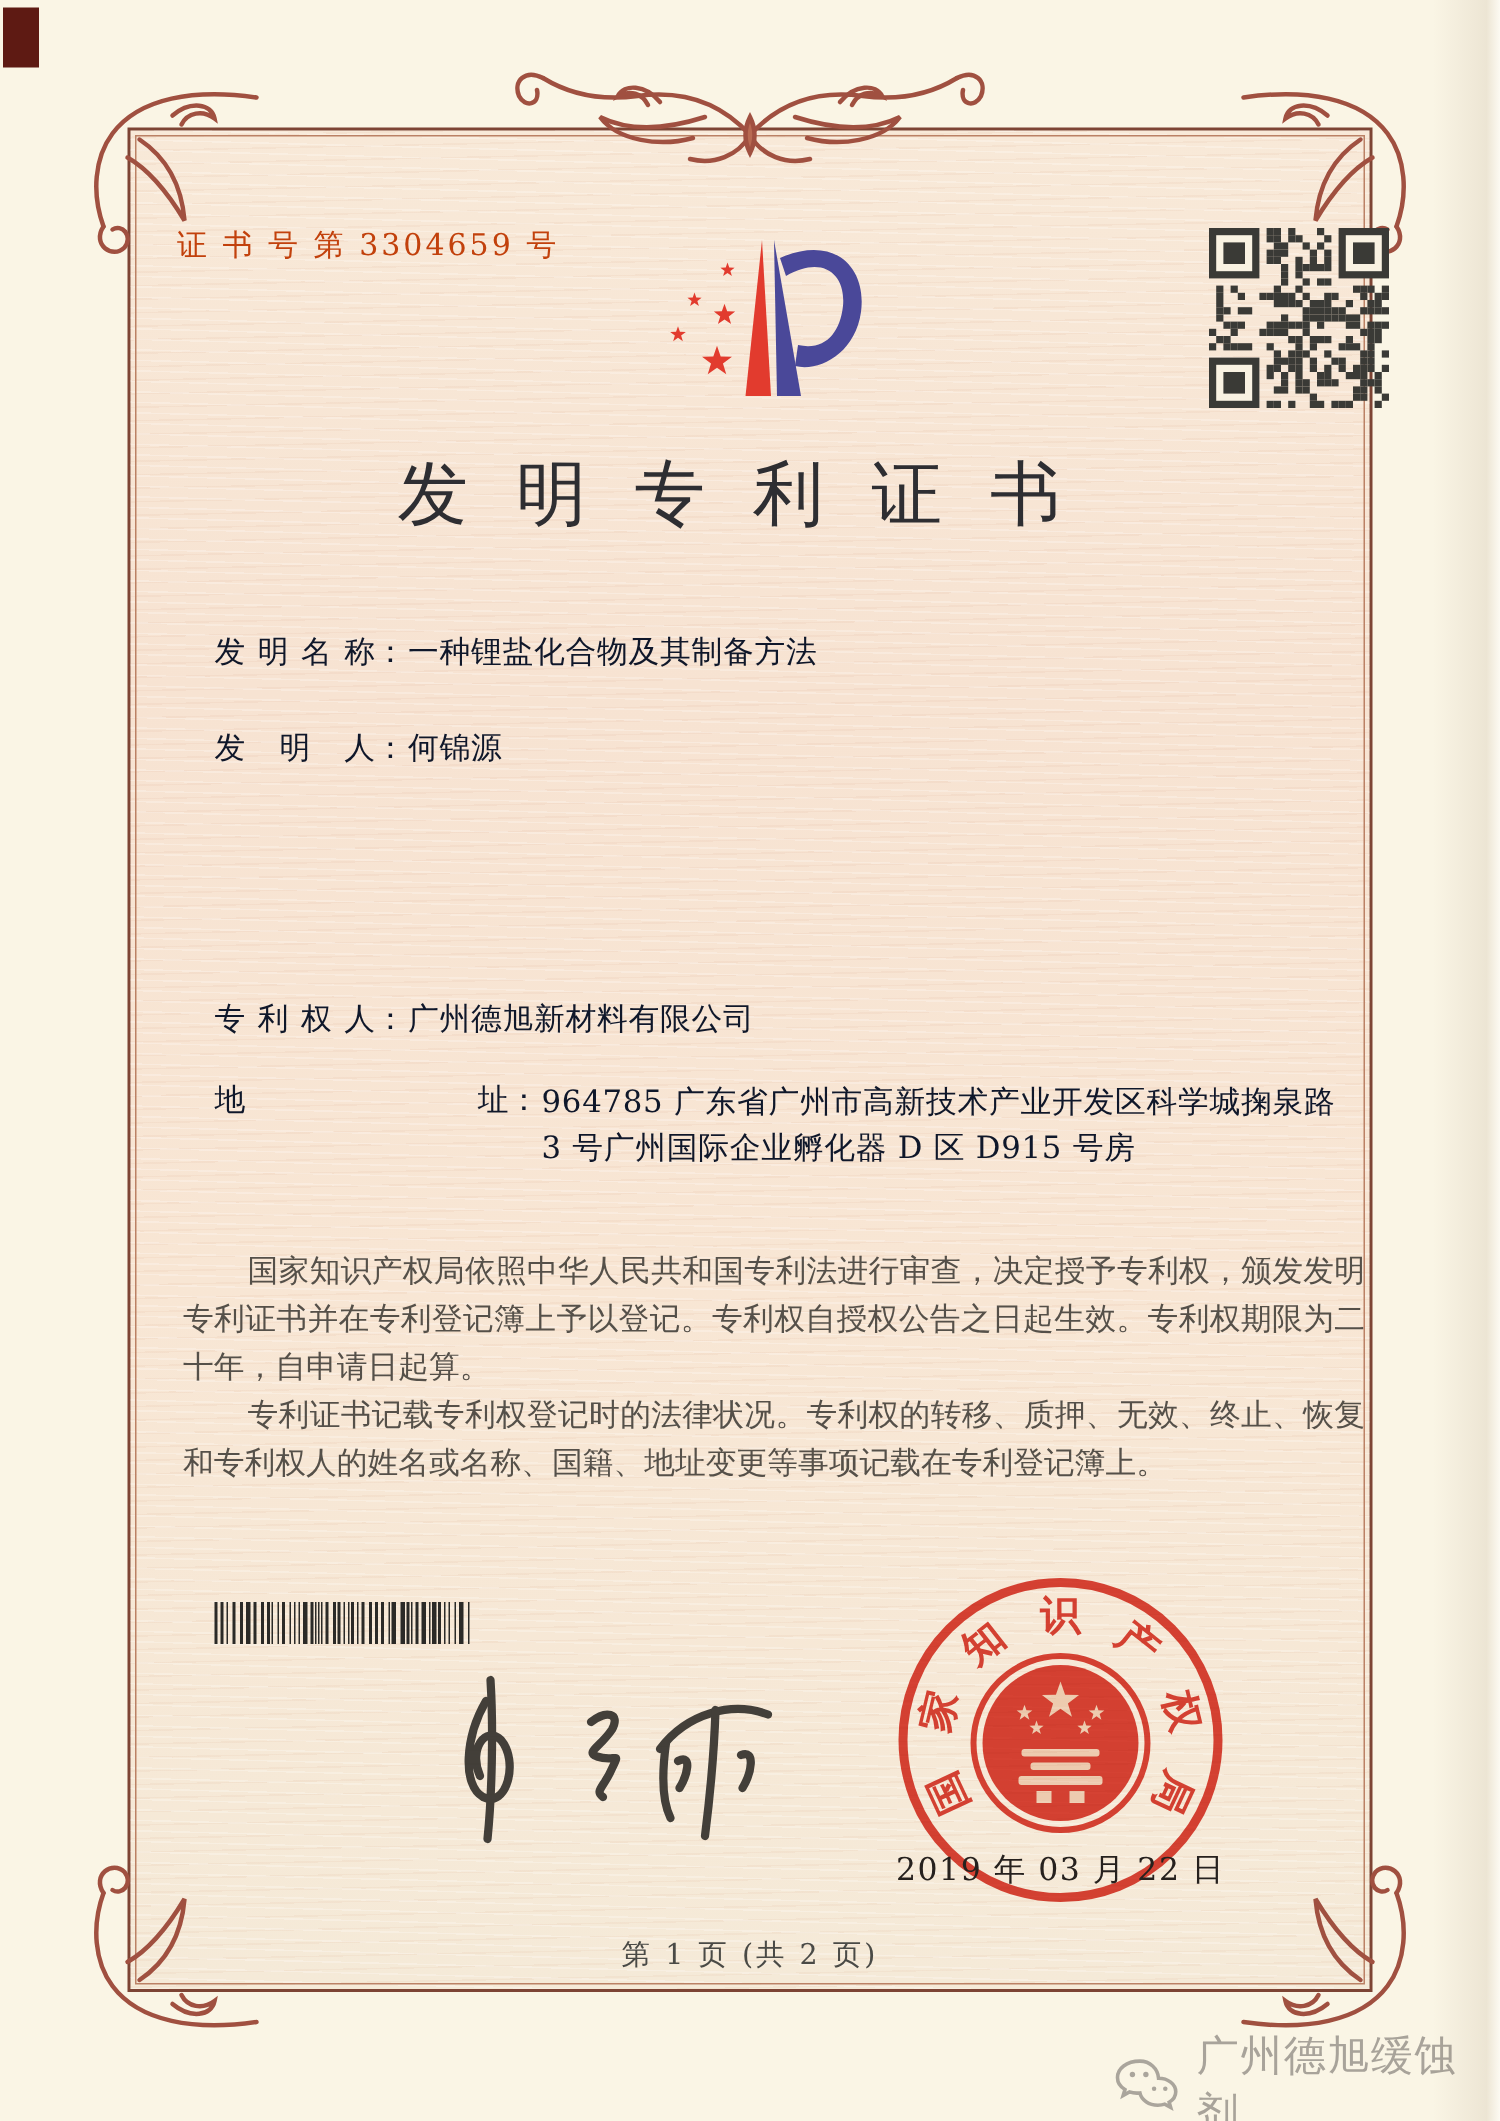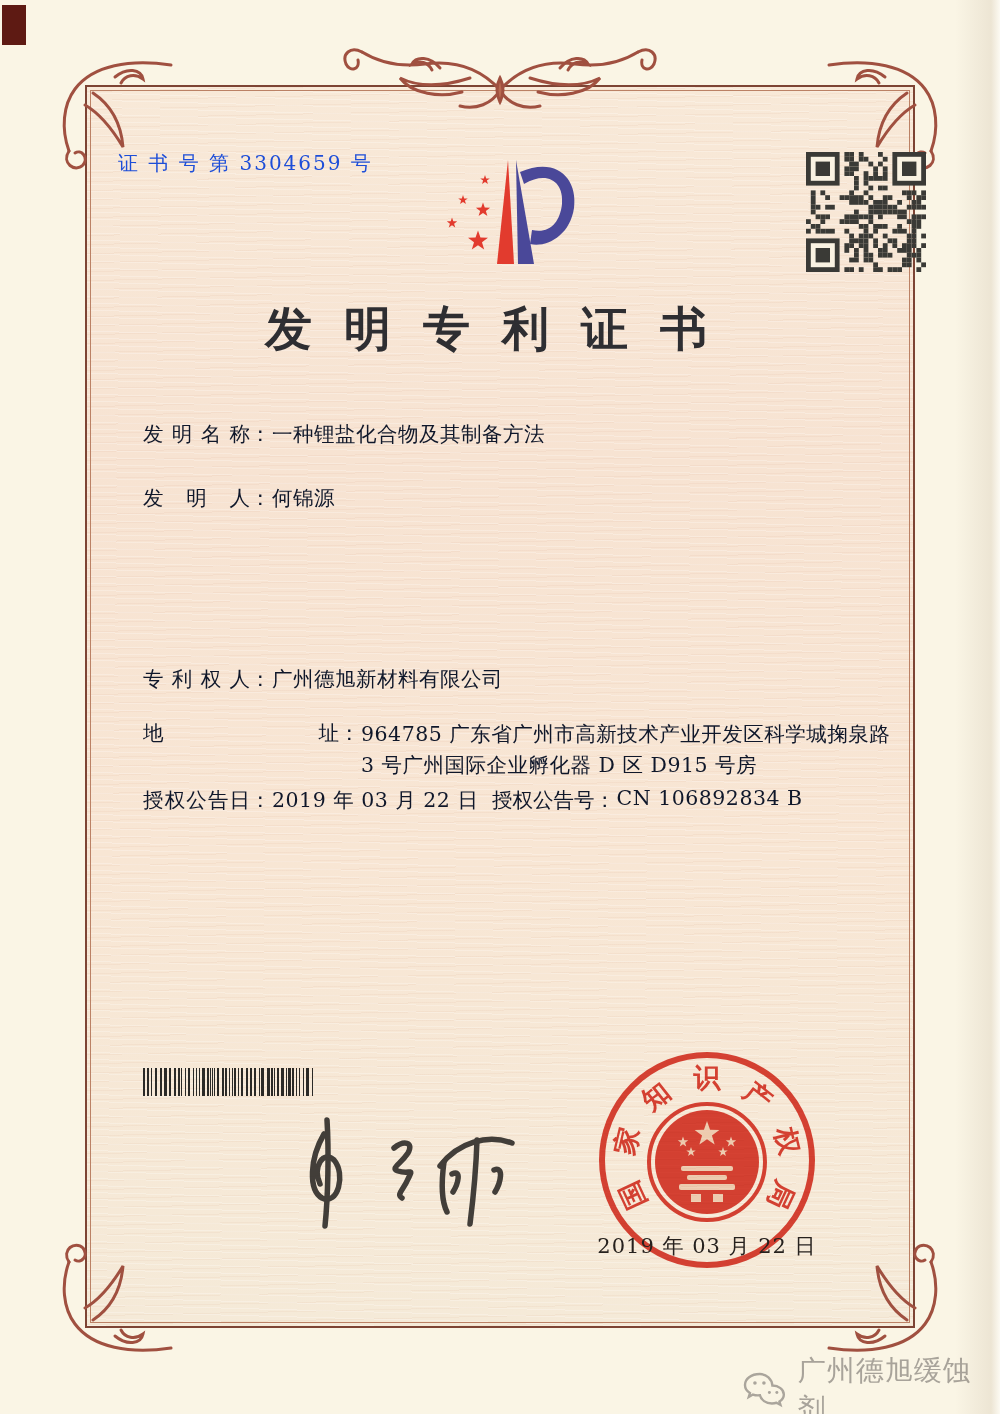--- a/index.html
+++ b/index.html
@@ -15,27 +15,27 @@
   .frame{position:absolute;left:85px;top:85px;width:830px;height:1243px;
          border:2px solid #7d4434;box-sizing:border-box;
          background:linear-gradient(180deg,#f8e9d8 0%,#f7e3d2 30%,#f8e6d4 62%,#f5ead8 100%);}
   .frame .inner-line{position:absolute;inset:3px;border:1px solid #bb8165;pointer-events:none;}
   .frame .waves{position:absolute;inset:0;pointer-events:none;opacity:.55;
       background:
         repeating-linear-gradient(1.5deg, rgba(255,255,255,.45) 0 1px, transparent 1px 7px),
         repeating-linear-gradient(-1.2deg, rgba(214,160,130,.18) 0 1px, transparent 1px 9px);}
   .ornament{position:absolute;pointer-events:none;}
 
-  .cert-no{position:absolute;left:118px;top:150px;font-size:20px;letter-spacing:2px;color:#1d4ed8;}
+  .cert-no{position:absolute;left:118px;top:150px;font-size:20px;letter-spacing:2px;color:#c2410c;}
   .logo{position:absolute;left:428px;top:146px;}
   .qr{position:absolute;left:806px;top:152px;width:120px;height:120px;}
 
   .title{position:absolute;left:0;top:298px;width:100%;text-align:center;
          font-size:47px;letter-spacing:32px;padding-left:4px;box-sizing:border-box;
-         color:#2e2e32;font-weight:700;}
+         color:#2e2e32;font-weight:400;}
 
   .row{position:absolute;left:143px;font-size:20.5px;color:#0f172a;white-space:nowrap;}
   .row .lbl{display:inline-block;width:107px;text-align:justify;text-align-last:justify;vertical-align:top;}
   .row .colon{display:inline-block;width:22px;vertical-align:top;}
   .row .val{display:inline-block;vertical-align:top;letter-spacing:0.5px;}
   .row.addr .lbl{width:196px;}
   .row.addr .val{white-space:normal;width:537px;line-height:31px;}
   .row .field2{position:absolute;left:349px;top:0;white-space:nowrap;}
   .row .field2 .lbl{width:auto;text-align:left;text-align-last:auto;}
 
@@ -372,27 +372,25 @@
   </div>
   <div class="row" style="top:484px">
     <span class="lbl">发明人</span><span class="colon">：</span><span class="val">何锦源</span>
   </div>
   <div class="row" style="top:665px">
     <span class="lbl">专利权人</span><span class="colon">：</span><span class="val">广州德旭新材料有限公司</span>
   </div>
   <div class="row addr" style="top:719px">
     <span class="lbl">地址</span><span class="colon">：</span><span class="val">964785 广东省广州市高新技术产业开发区科学城掬泉路 3 号广州国际企业孵化器 D 区 D915 号房</span>
   </div>
-  <div class="row" style="top:786px">
-    <span class="lbl">授权公告日</span><span class="colon">：</span><span class="val">2019 年 03 月 22 日</span>
-    <span class="field2">
-      <span class="lbl">授权公告号</span><span class="colon">：</span><span class="val">CN 106892834 B</span>
-    </span>
-  </div>
-
+
+  <div class="body-text">
+    <p>国家知识产权局依照中华人民共和国专利法进行审查，决定授予专利权，颁发发明专利证书并在专利登记簿上予以登记。专利权自授权公告之日起生效。专利权期限为二十年，自申请日起算。</p>
+    <p>专利证书记载专利权登记时的法律状况。专利权的转移、质押、无效、终止、恢复和专利权人的姓名或名称、国籍、地址变更等事项记载在专利登记簿上。</p>
+  </div>
 
   <div class="barcode" id="barcode">
       <div style="width:2px;margin-right:2px"></div>
       <div style="width:2px;margin-right:2px"></div>
       <div style="width:1px;margin-right:3px"></div>
       <div style="width:2px;margin-right:3px"></div>
       <div style="width:2px;margin-right:2px"></div>
       <div style="width:3px;margin-right:2px"></div>
       <div style="width:2px;margin-right:3px"></div>
       <div style="width:2px;margin-right:2px"></div>
@@ -471,20 +469,21 @@
   <span class="ring-char" style="left: 23.6828px; top: 132.655px; transform: rotate(-115deg);">国</span>
       <span class="ring-char" style="left: 18.2103px; top: 79.0895px; transform: rotate(-76.6667deg);">家</span>
       <span class="ring-char" style="left: 47.1407px; top: 33.6779px; transform: rotate(-38.3333deg);">知</span>
       <span class="ring-char" style="left: 98px; top: 16px; transform: rotate(0deg);">识</span>
       <span class="ring-char" style="left: 148.859px; top: 33.6779px; transform: rotate(38.3333deg);">产</span>
       <span class="ring-char" style="left: 177.79px; top: 79.0895px; transform: rotate(76.6667deg);">权</span>
       <span class="ring-char" style="left: 172.317px; top: 132.655px; transform: rotate(115deg);">局</span>
     </div>
   <div class="seal-date">2019 年 03 月 22 日</div>
 
+  <div class="page-num">第 1 页 (共 2 页)</div>
 
   <div class="watermark">
     <svg width="48" height="38" viewBox="0 0 48 38">
       <g fill="none" stroke="#aaa59c" stroke-width="2.4">
         <path d="M18,3 C9,3 3,8 3,14 C3,17.5 5,20.3 8,22 L6.8,26 L11,23.6 C13,24.3 15.5,24.6 18,24.3 C19,29 24,32.5 30,32.5 C31.6,32.5 33.2,32.3 34.6,31.8 L38.6,34 L37.6,30.5 C40.3,28.9 42,26.4 42,23.5 C42,18.4 36.7,14.5 30.5,14.5 C30,8 24.6,3 18,3 Z"></path>
       </g>
       <g fill="#aaa59c">
         <circle cx="13" cy="12" r="1.8"></circle>
           <circle cx="22" cy="12" r="1.8"></circle>
         <circle cx="27.5" cy="21.5" r="1.5"></circle>

